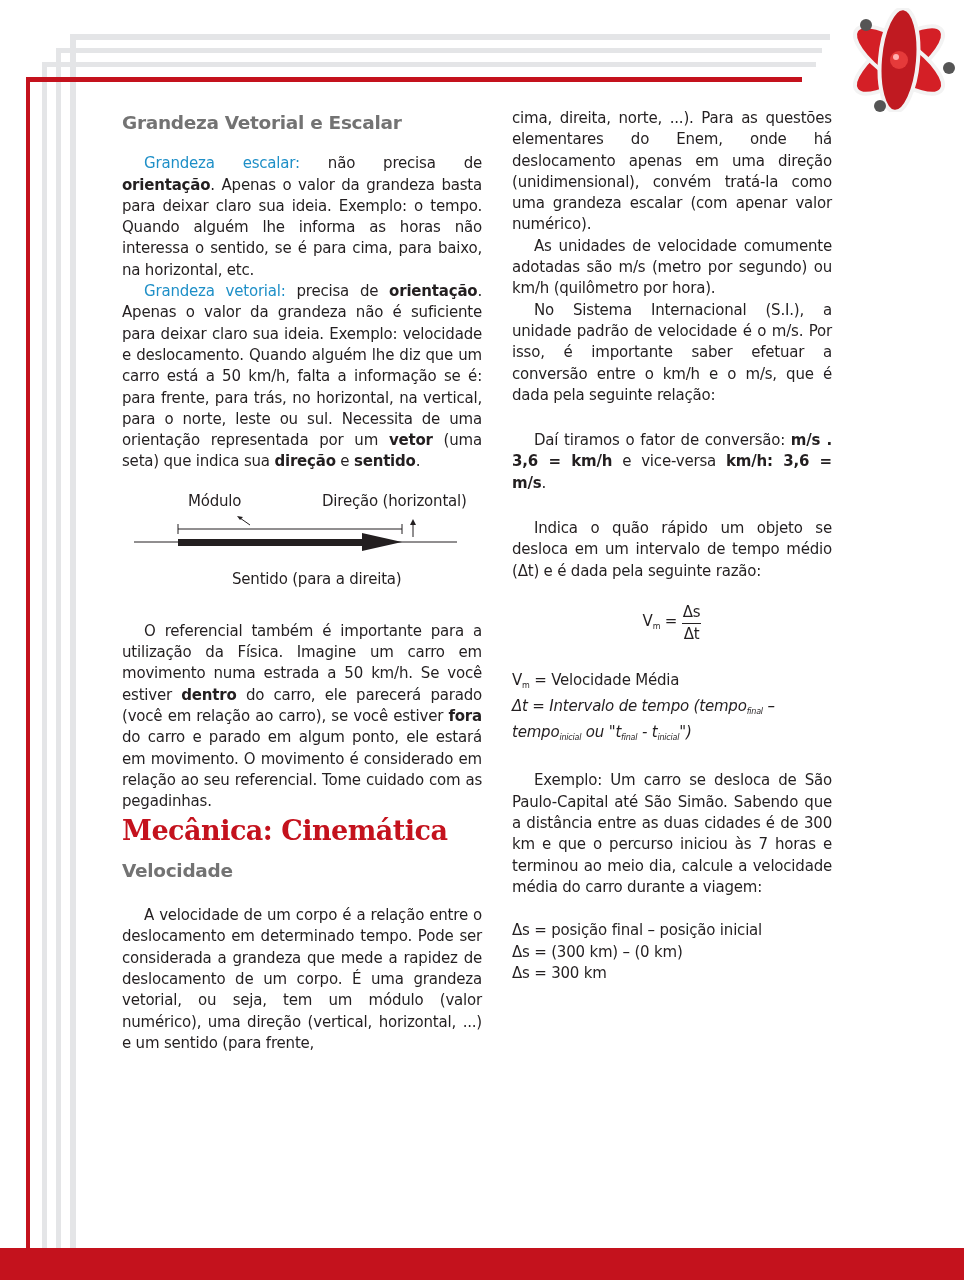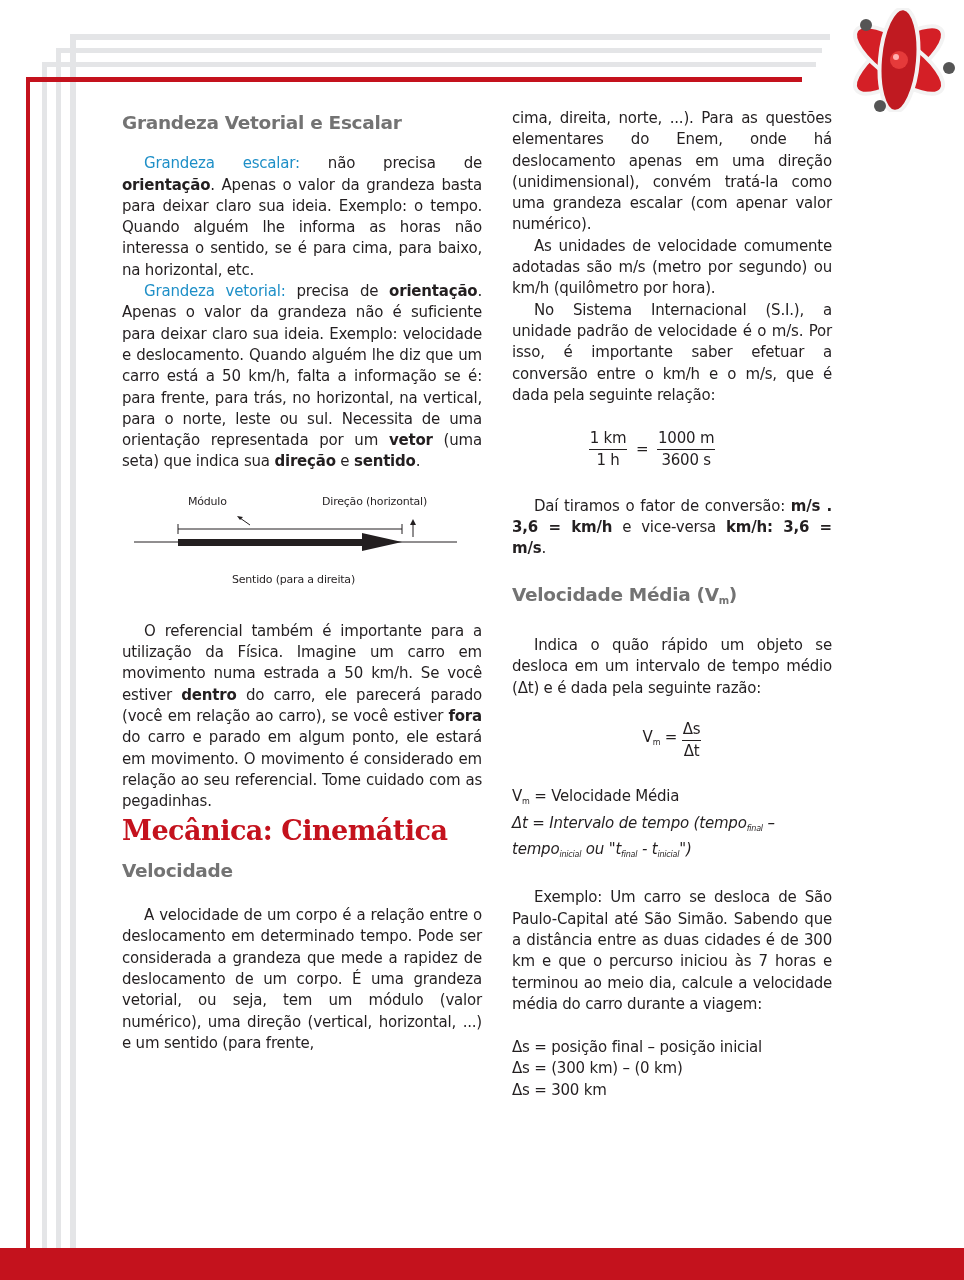--- a/index.html
+++ b/index.html
@@ -22,21 +22,21 @@
   .h2 { color: #737373; font-weight: bold; font-size: 18.5px; margin: 0; letter-spacing: -0.3px; }
   .h1 { color: #c4121d; font-weight: bold; font-size: 27px; font-family: "DejaVu Serif", "Liberation Serif", serif; margin: 0; letter-spacing: -0.5px; }
   .term { color: #1e8fc7; }
   b { font-weight: bold; }
   .sub { font-size: 8px; vertical-align: -3px; }
   .frac { display: inline-block; text-align: center; vertical-align: middle; }
   .frac .num { display: block; border-bottom: 1px solid #231f20; padding: 0 1px; }
   .frac .den { display: block; }
   .eq { text-align: center; margin: 0; }
   .diagram { position: relative; height: 110px; margin-top: 14px; }
-  .diagram .lbl { position: absolute; font-size: 11px; }
+  .diagram .lbl { position: absolute; font-size: 15px; }
 </style>
 </head>
 <body>
 
 <div class="bar gray" style="left:70px;top:34px;width:760px;height:6px;"></div>
 <div class="bar gray" style="left:56px;top:48px;width:766px;height:5px;"></div>
 <div class="bar gray" style="left:42px;top:62px;width:774px;height:5px;"></div>
 <div class="bar gray" style="left:70px;top:34px;width:6px;height:1215px;"></div>
 <div class="bar gray" style="left:56px;top:48px;width:5px;height:1201px;"></div>
 <div class="bar gray" style="left:42px;top:62px;width:5px;height:1187px;"></div>
@@ -85,29 +85,23 @@
   <h1 class="h1" style="margin-top:8px;">Mecânica: Cinemática</h1>
   <h2 class="h2" style="margin-top:18px;">Velocidade</h2>
   <p class="indent" style="margin-top:24px;">A velocidade de um corpo é a relação entre o deslocamento em determinado tempo. Pode ser considerada a grandeza que mede a rapidez de deslocamento de um corpo. É uma grandeza vetorial, ou seja, tem um módulo (valor numérico), uma direção (vertical, horizontal, ...) e um sentido (para frente,</p>
 </div>
 
 <div class="col col-right" style="top:108px;">
   <p>cima, direita, norte, ...). Para as questões elementares do Enem, onde há deslocamento apenas em uma direção (unidimensional), convém tratá-la como uma grandeza escalar (com apenar valor numérico).</p>
   <p class="indent">As unidades de velocidade comumente adotadas são m/s (metro por segundo) ou km/h (quilômetro por hora).</p>
   <p class="indent">No Sistema Internacional (S.I.), a unidade padrão de velocidade é o m/s. Por isso, é importante saber efetuar a conversão entre o km/h e o m/s, que é dada pela seguinte relação:</p>
 
-  <div class="eq" style="margin:22px 0 0 -40px;">
-    <span class="frac"><span class="num">1 km</span><span class="den">1 h</span></span>
-    <span style="vertical-align:middle;margin:0 4px;">=</span>
-    <span class="frac"><span class="num">1000 m</span><span class="den">3600 s</span></span>
-  </div>
 
   <p class="indent" style="margin-top:24px;"><span>Daí tiramos o fator de conversão: </span><b>m/s . 3,6 = km/h</b><span> e vice-versa </span><b>km/h: 3,6 = m/s</b><span>.</span></p>
 
-  <h2 class="h2" style="margin-top:24px;"><span>Velocidade Média (V</span><span class="sub" style="font-size:10px;">m</span><span>)</span></h2>
 
   <p class="indent" style="margin-top:24px;">Indica o quão rápido um objeto se desloca em um intervalo de tempo médio (Δt) e é dada pela seguinte razão:</p>
 
   <div class="eq" style="margin-top:20px;">
     <span style="vertical-align:middle;"><span>V</span><span class="sub">m</span><span> = </span></span>
     <span class="frac"><span class="num">Δs</span><span class="den">Δt</span></span>
   </div>
 
   <div style="margin-top:24px;">
     <p><span>V</span><span class="sub">m</span><span> = Velocidade Média</span></p>

